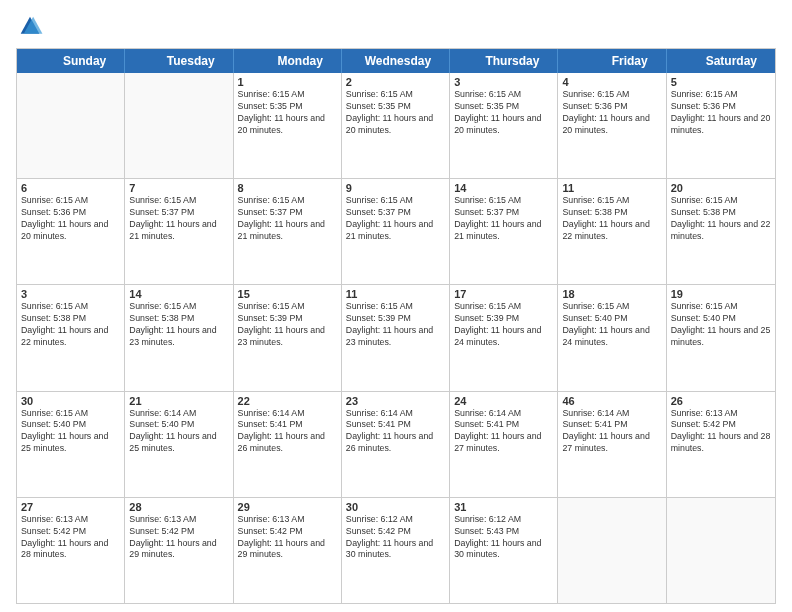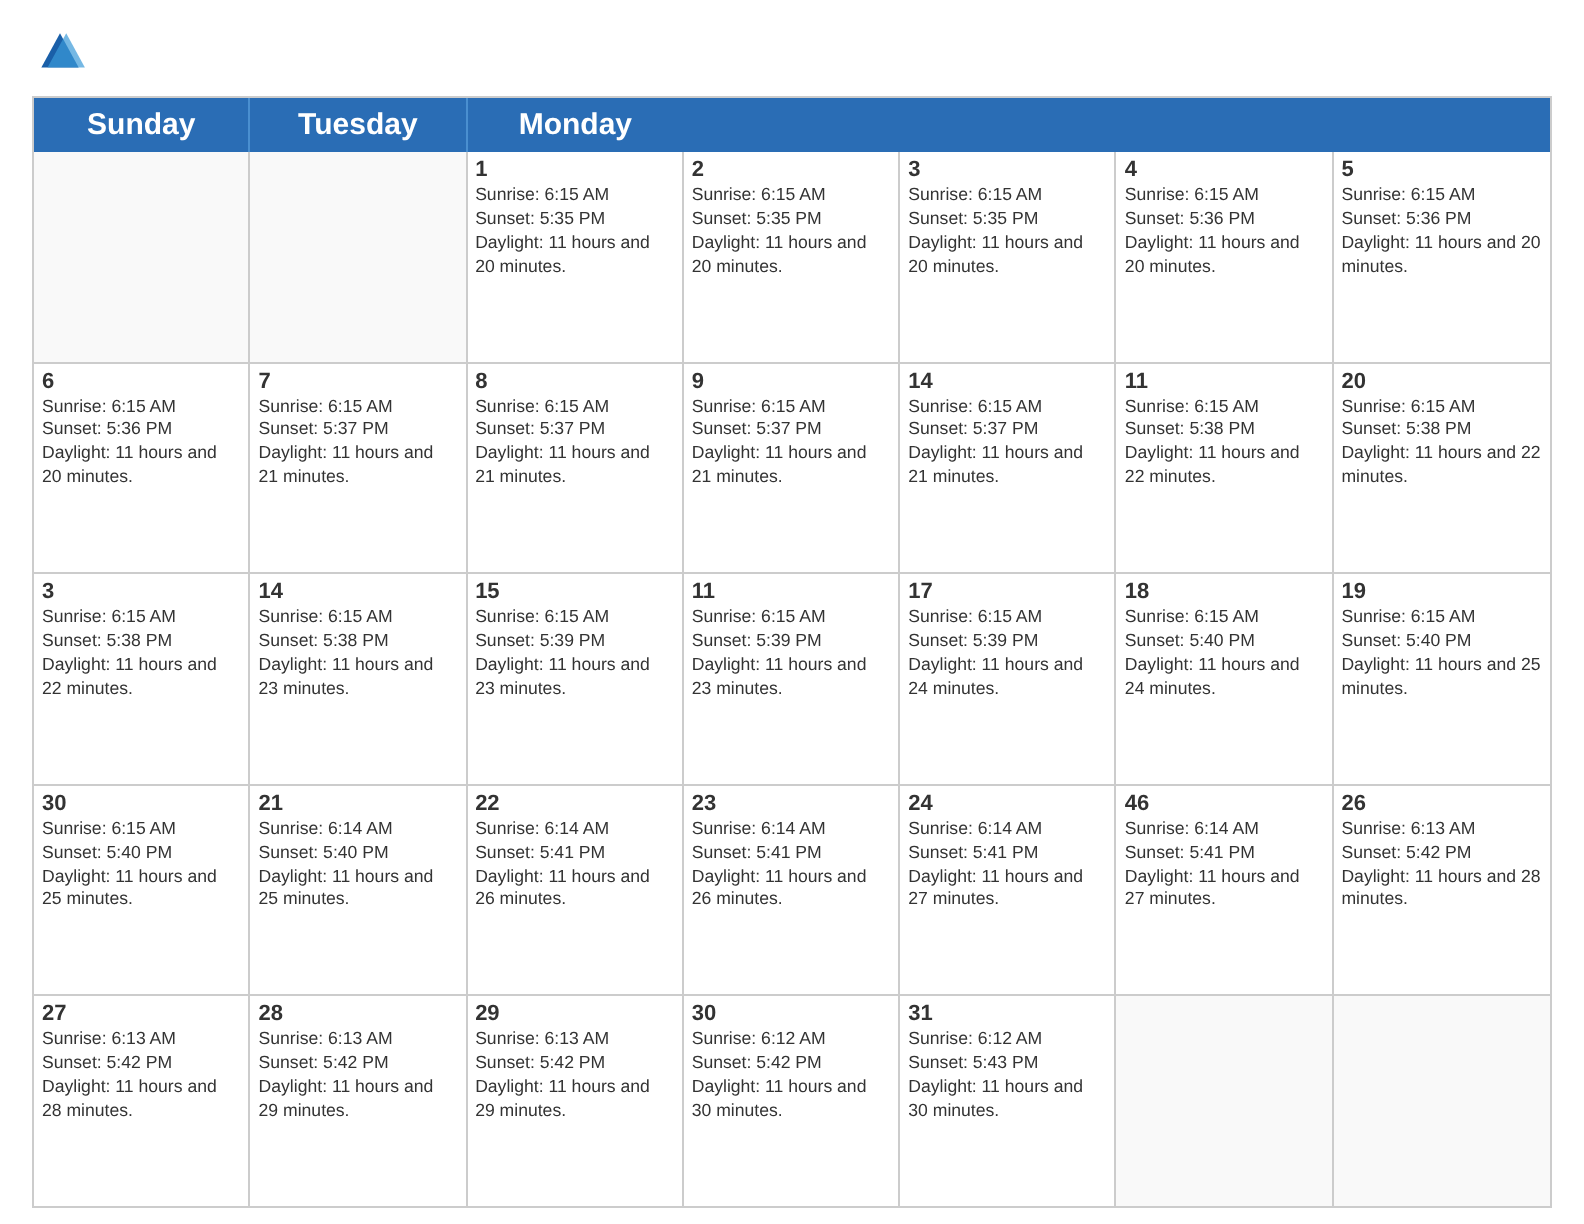--- a/index.html
+++ b/index.html
@@ -58,24 +58,24 @@
       flex-direction: column;
       border: 1px solid #ccc;
     }
     .cal-header {
       display: grid;
       grid-template-columns: repeat(7, 1fr);
       background: #2a6db5;
     }
     .cal-header-cell {
       color: #fff;
-      font-size: 15px;
+      font-size: 12px;
       font-weight: bold;
-      padding: 5px 0;
-      text-align: center;
+      padding: 5px 18px;
+      text-align: right;
       border-right: 1px solid #4a8fd0;
     }
     .cal-header-cell:last-child { border-right: none; }
     .cal-body {
       flex: 1;
       display: flex;
       flex-direction: column;
     }
     .cal-row {
       flex: 1;
@@ -126,20 +126,24 @@
       <div class="month-title"></div>
       <div class="subtitle"></div>
     </div>
   </div>
 
   <div class="calendar">
     <div class="cal-header">
     <div class="cal-header-cell">Sunday</div>
         <div class="cal-header-cell">Tuesday</div>
         <div class="cal-header-cell">Monday</div>
+        <div class="cal-header-cell">Wednesday</div>
+        <div class="cal-header-cell">Thursday</div>
+        <div class="cal-header-cell">Friday</div>
+        <div class="cal-header-cell">Saturday</div>
       </div>
     <div class="cal-body">
     <div class="cal-row">
           <div class="cal-cell empty"></div>
           <div class="cal-cell empty"></div>
           <div class="cal-cell">
             <span class="day-num">1</span>
             <div class="cell-detail" style="white-space: pre-line;">Sunrise: 6:15 AM
 Sunset: 5:35 PM
 Daylight: 11 hours and 20 minutes.</div>

